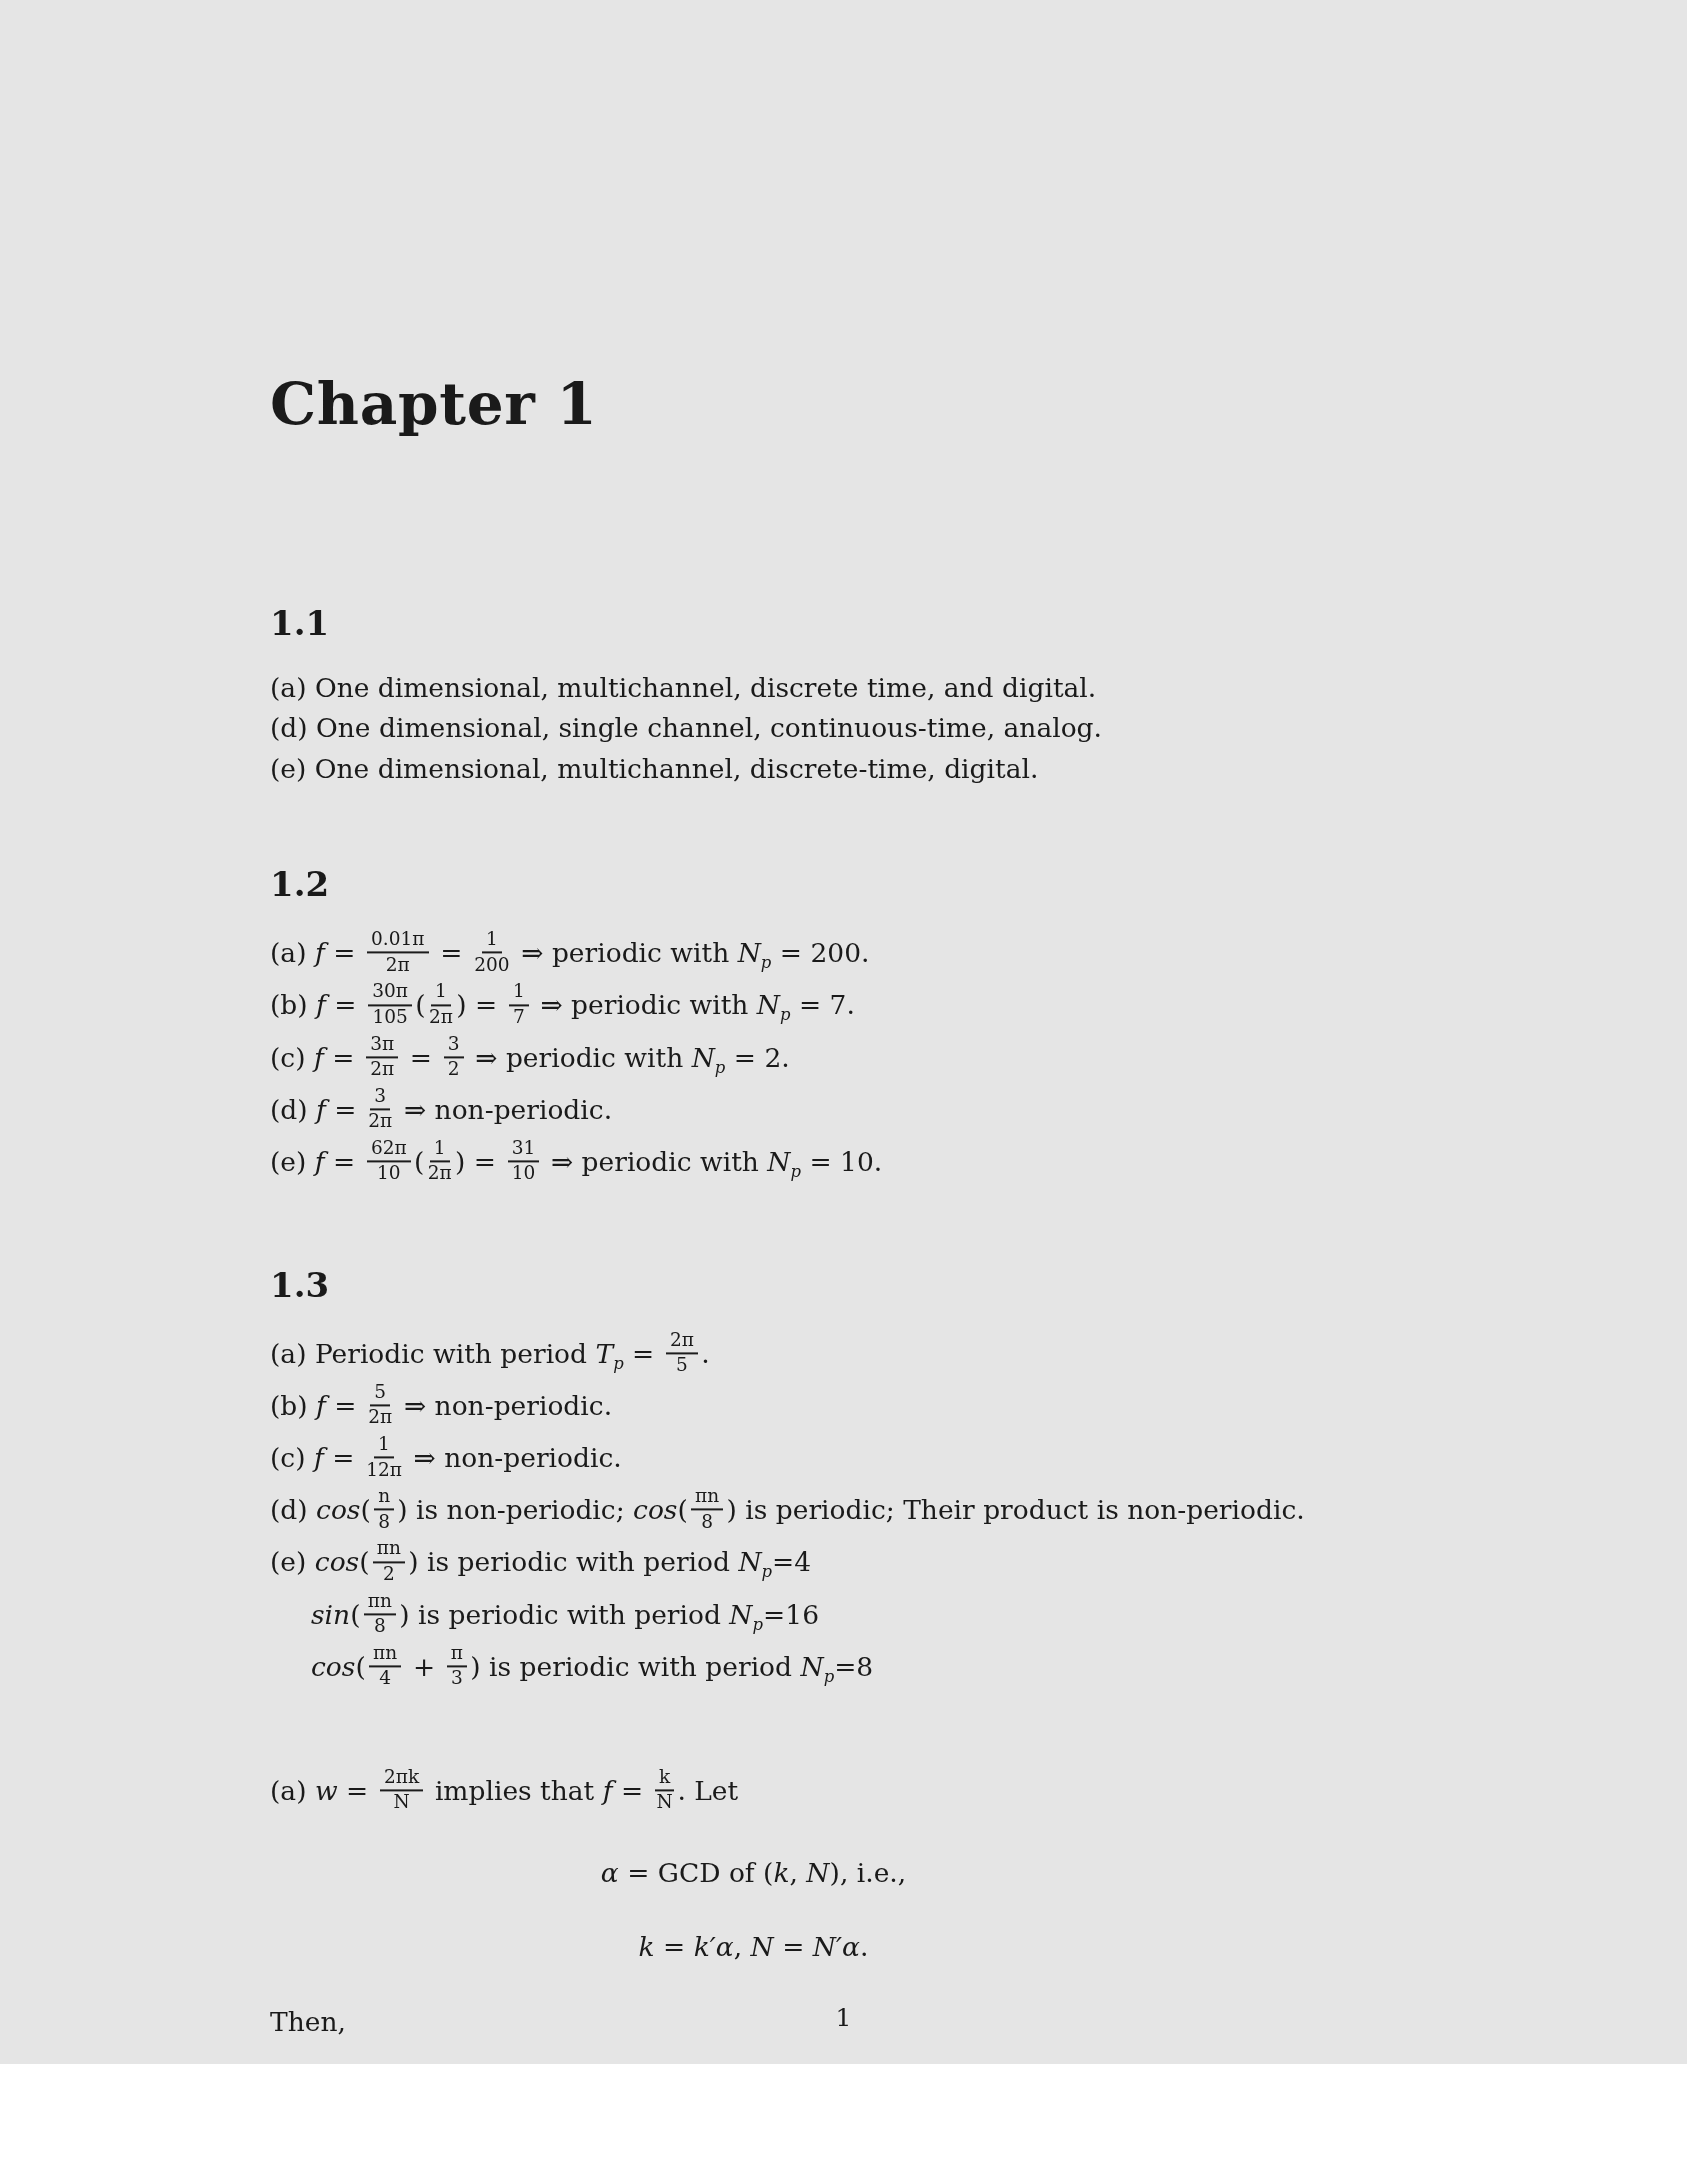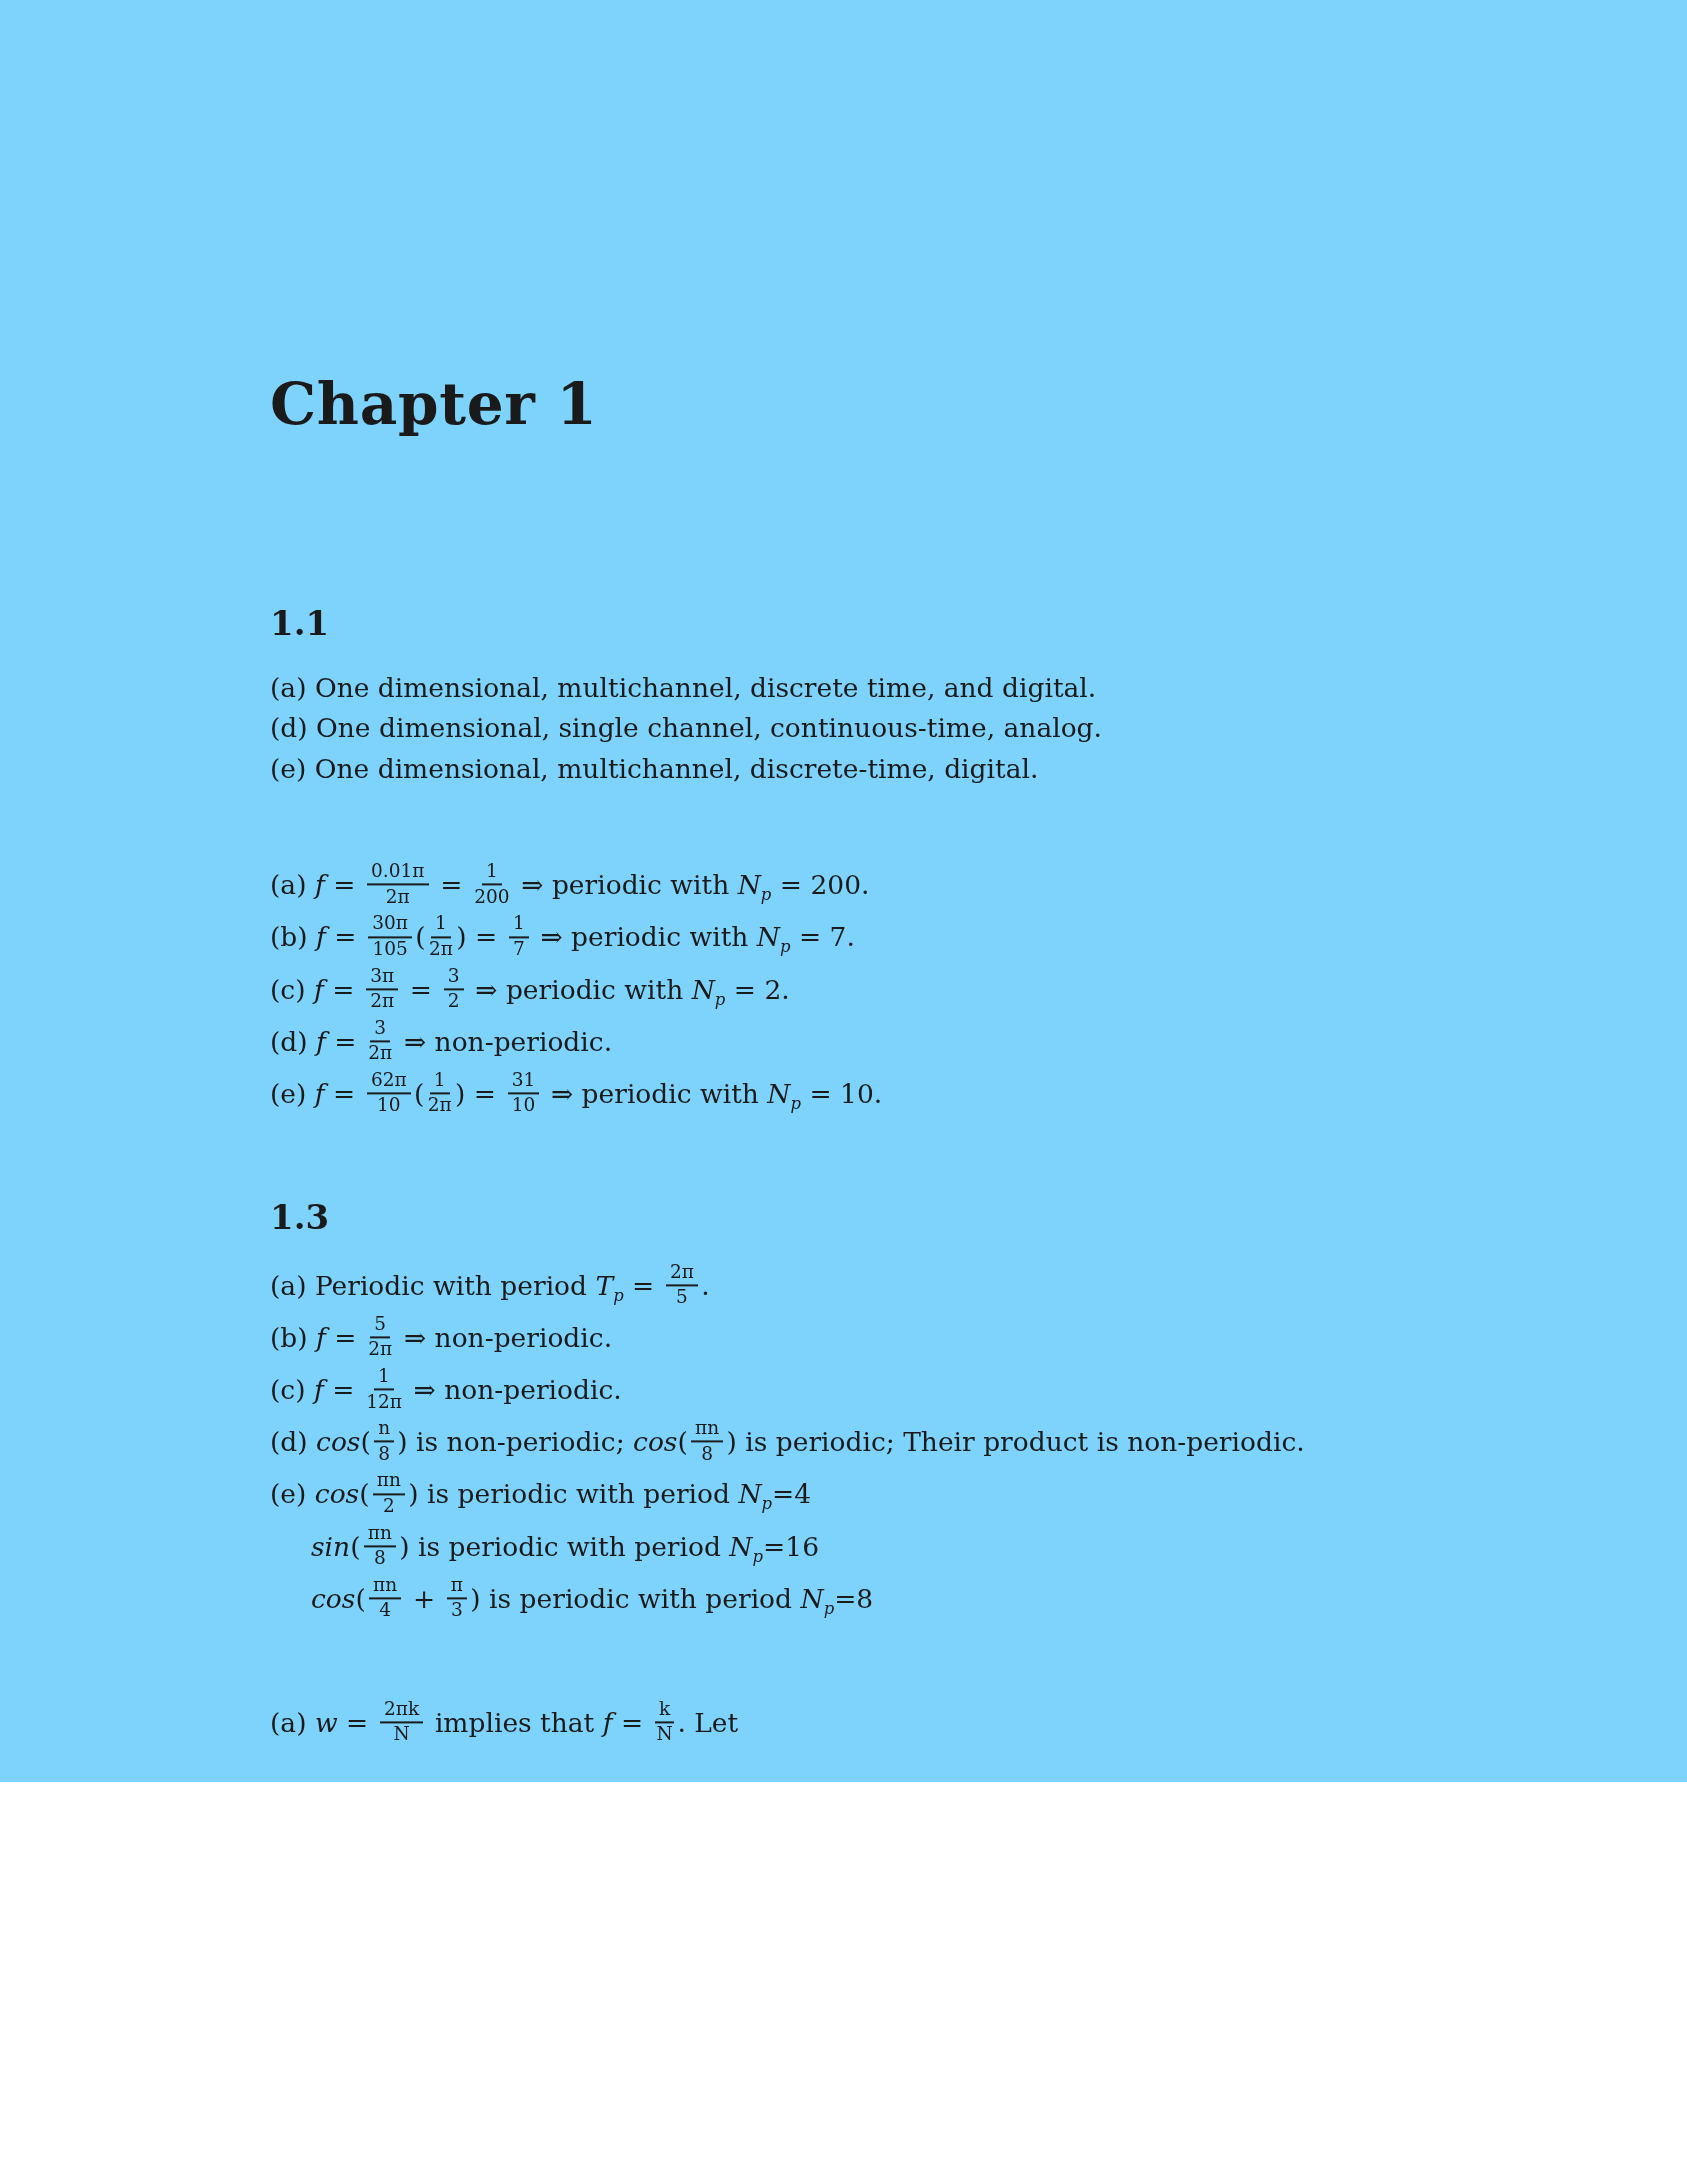--- a/index.html
+++ b/index.html
@@ -3,23 +3,23 @@
 <meta charset="utf-8">
 <style>
   html, body {
     margin: 0;
     padding: 0;
     background: #ffffff;
   }
   .page {
     position: relative;
     width: 1687px;
-    height: 1782px;
+    height: 2064px;
     box-sizing: border-box;
-    background: #7dd3fc;
+    background: #e5e5e5;
     color: #1a1a1a;
     font-family: "DejaVu Serif", "Liberation Serif", serif;
     padding: 370px 278px 0 270px;
     overflow: hidden;
   }
   .chapter-title {
     font-size: 58px;
     font-weight: bold;
     margin: 0;
     letter-spacing: 0.7px;
@@ -95,20 +95,21 @@
   <section class="section">
     <h2 class="section-heading">1.1</h2>
     <div class="section-lines">
           <div class="line">(a) One dimensional, multichannel, discrete time, and digital.</div>
           <div class="line">(d) One dimensional, single channel, continuous-time, analog.</div>
           <div class="line">(e) One dimensional, multichannel, discrete-time, digital.</div>
         </div>
   </section>
 
   <section class="section">
+    <h2 class="section-heading">1.2</h2>
     <div class="section-lines">
           <div class="line">(a) <span class="mi">f</span> = <span class="frac">
               <span class="num">0.01π</span>
               <span class="den">2π</span>
             </span> = <span class="frac">
               <span class="num">1</span>
               <span class="den">200</span>
             </span> ⇒ periodic with <span class="mi">N</span><span class="msub">p</span> = 200.</div>
           <div class="line">(b) <span class="mi">f</span> = <span class="frac">
               <span class="num">30π</span>

